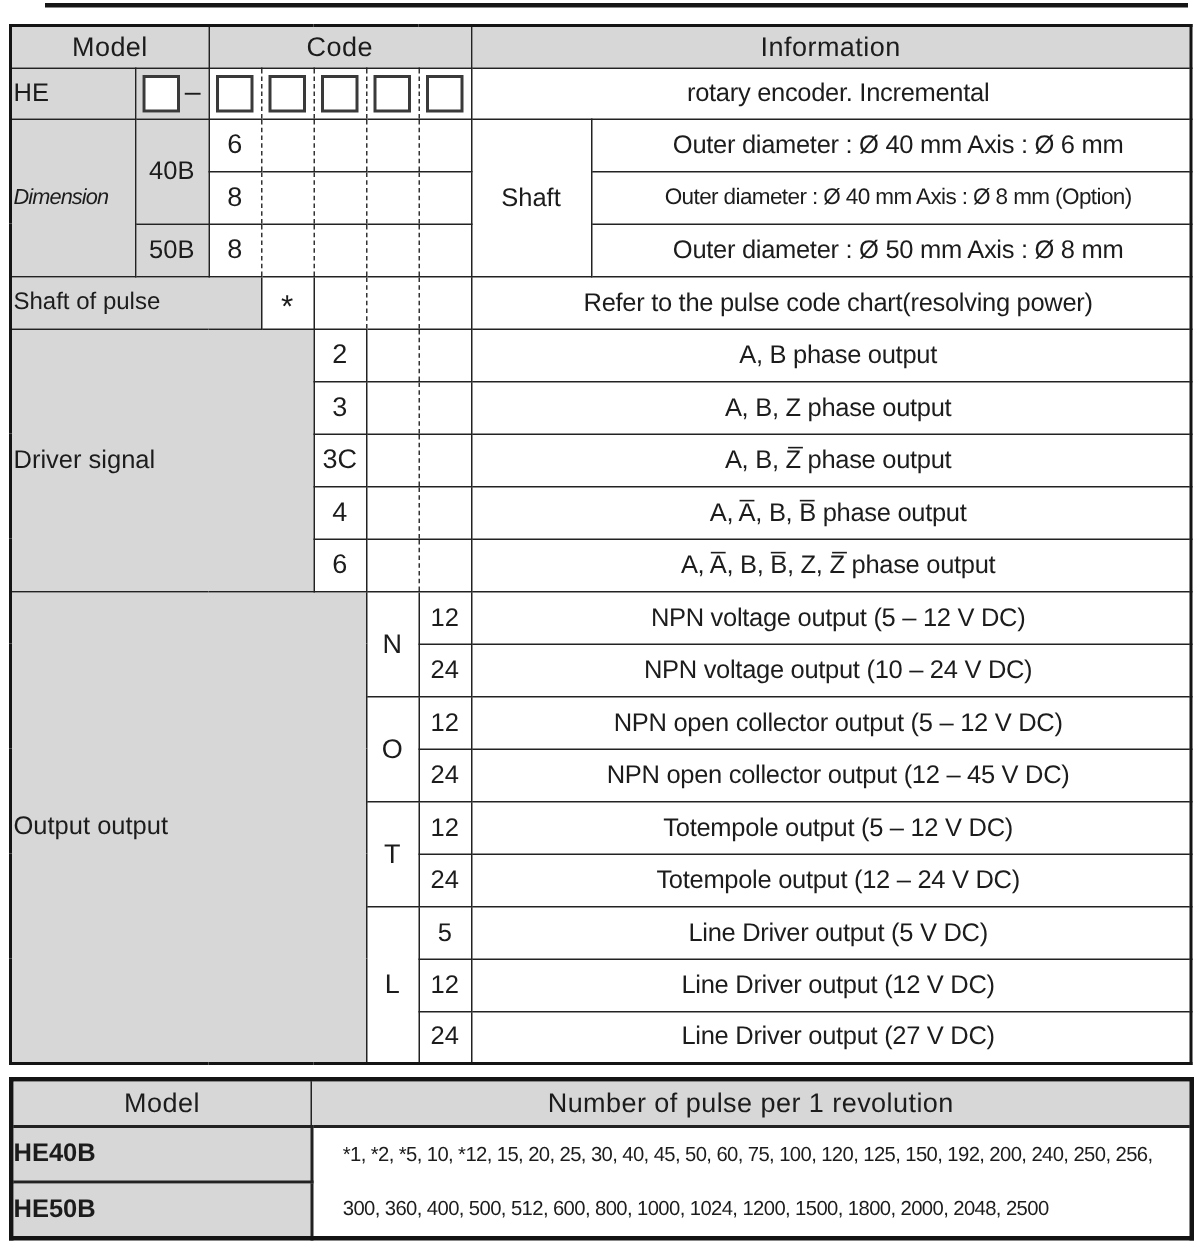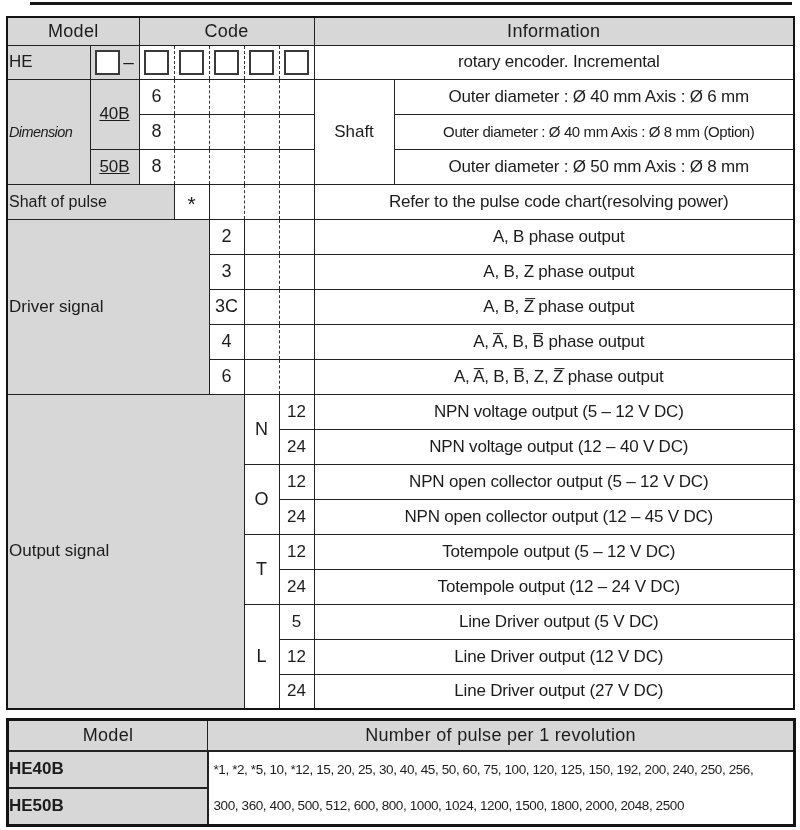--- a/index.html
+++ b/index.html
@@ -9,32 +9,32 @@
   }
   .topline{position:absolute;left:30px;top:2px;width:762px;height:3px;background:#161616;}
   table{border-collapse:collapse;table-layout:fixed;position:absolute;background:#fff;}
   #t1{left:6px;top:16px;width:787px;border:2px solid #141414;}
   #t2{left:6px;top:718px;width:787px;border:3px solid #141414;}
   td,th{border:1px solid #222;padding:0;font-weight:normal;overflow:hidden;vertical-align:middle;}
   .hdr{background:#d7d7d7;font-size:18px;text-align:center;letter-spacing:0.3px;}
   .gray{background:#d7d7d7;}
   .lbl{text-align:left;padding-left:1px;font-size:17px;background:#d7d7d7;}
   .lbl-sm{font-size:14.5px;letter-spacing:-0.6px;font-style:italic;}
-  .sz{background:#d7d7d7;text-align:center;font-size:17px;text-decoration:underline;}
+  .sz{background:#d7d7d7;text-align:center;font-size:17px;}
   .code{text-align:center;font-size:18px;}
   .codesm{text-align:center;font-size:17px;}
   .info{text-align:center;padding-left:10px;font-size:17px;letter-spacing:-0.2px;white-space:nowrap;}
   .info-sm{font-size:15px;letter-spacing:-0.4px;}
   .center{text-align:center;}
   .dr{border-right:1px dashed #333;}
   .dl{border-left:1px dashed #333;}
   .box{display:inline-block;width:21px;height:21px;border:2px solid #3a3a3a;background:#fff;vertical-align:middle;}
   .dashglyph{font-size:19px;vertical-align:middle;padding-left:3px;}
   .ast{font-size:21px;line-height:10px;position:relative;top:4px;}
-  .pulse-line{white-space:nowrap;font-size:13.5px;letter-spacing:-0.4px;line-height:36px;padding-left:5px;}
+  .pulse-line{white-space:nowrap;font-size:13.5px;letter-spacing:-0.4px;line-height:36px;padding-left:20px;}
   #t2 td{border-width:2px;}
   .m2{background:#d7d7d7;font-size:17px;font-weight:bold;}
 </style>
 </head>
 <body>
 
 <div class="topline"></div>
 
 <table id="t1">
   <colgroup>
@@ -131,28 +131,28 @@
     <td class="info" colspan="2">A, A̅, B, B̅ phase output</td>
   </tr>
   <tr style="height:35px">
     <td class="code">6</td>
     <td class="dr"></td>
     <td class="dl"></td>
     <td class="info" colspan="2">A, A̅, B, B̅, Z, Z̅ phase output</td>
   </tr>
 
   <tr style="height:35px">
-    <td class="lbl" colspan="5" rowspan="9">Output signal</td>
+    <td class="lbl" colspan="5" rowspan="9">Output output</td>
     <td class="code" rowspan="2">N</td>
     <td class="codesm">12</td>
     <td class="info" colspan="2">NPN voltage output (5 – 12 V DC)</td>
   </tr>
   <tr style="height:35px">
     <td class="codesm">24</td>
-    <td class="info" colspan="2">NPN voltage output (12 – 40 V DC)</td>
+    <td class="info" colspan="2">NPN voltage output (10 – 24 V DC)</td>
   </tr>
   <tr style="height:35px">
     <td class="code" rowspan="2">O</td>
     <td class="codesm">12</td>
     <td class="info" colspan="2">NPN open collector output (5 – 12 V DC)</td>
   </tr>
   <tr style="height:35px">
     <td class="codesm">24</td>
     <td class="info" colspan="2">NPN open collector output (12 – 45 V DC)</td>
   </tr>

